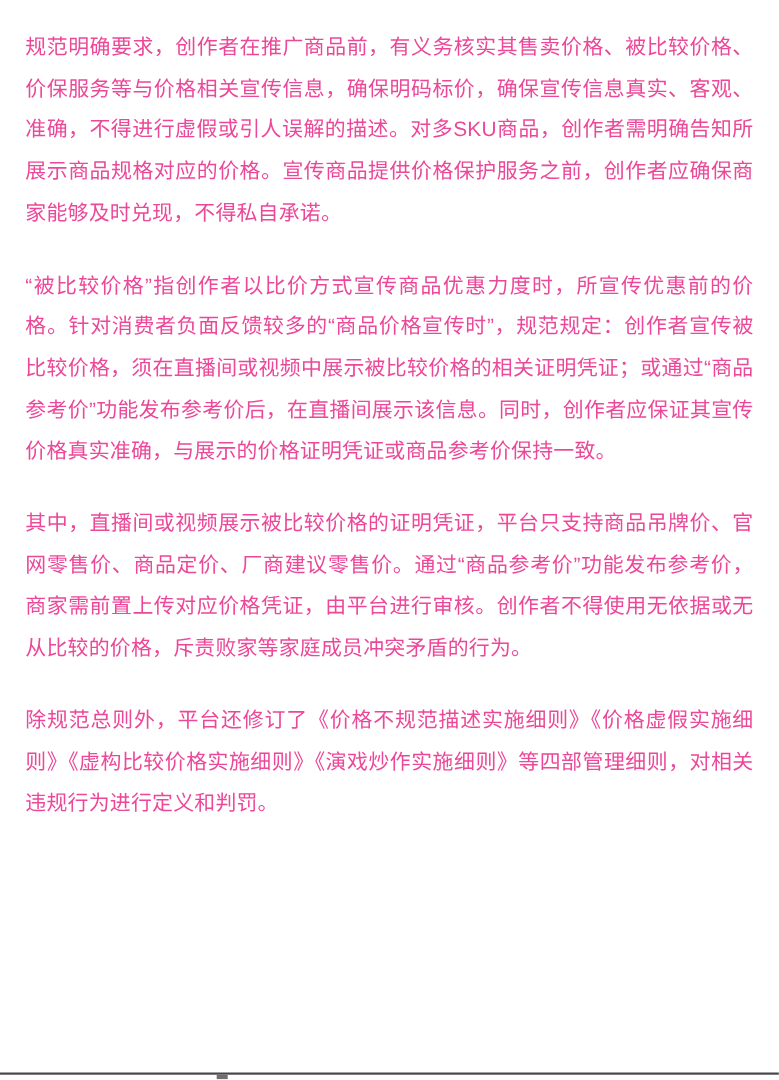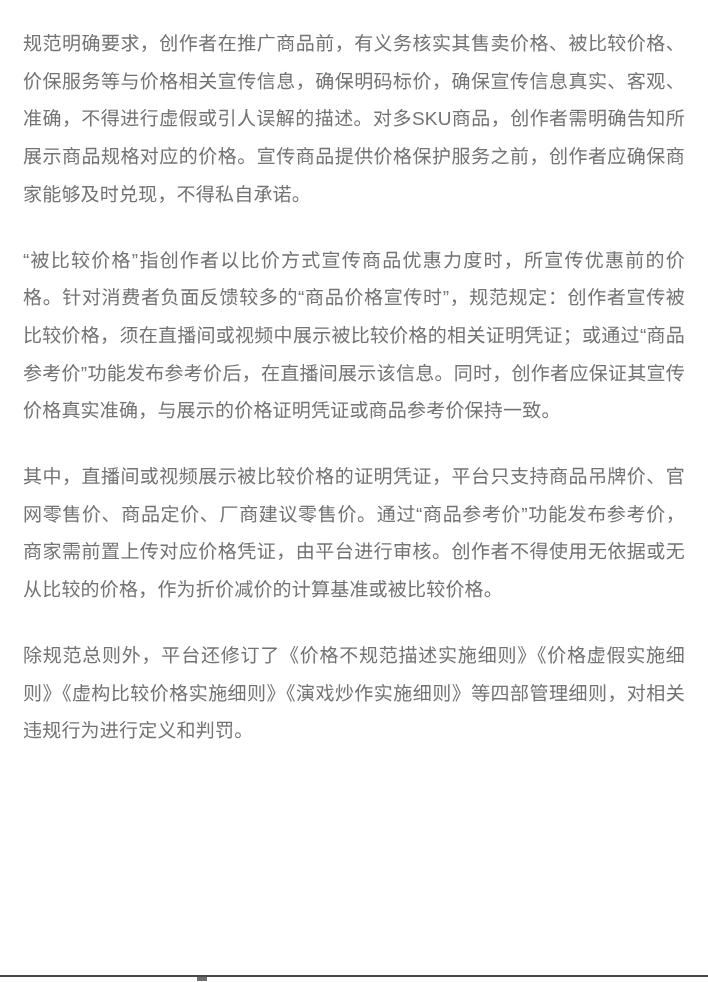--- a/index.html
+++ b/index.html
@@ -19,21 +19,21 @@
     top: 0;
     left: 0;
     width: 708px;
     padding: 25px 23px 0 23px;
     box-sizing: border-box;
   }
   .article p {
     margin: 0 0 28px 0;
     font-size: 19px;
     line-height: 37.7px;
-    color: #737373;
+    color: #ec4899;
     text-align: justify;
     text-justify: inter-ideograph;
     word-break: break-all;
     letter-spacing: 0.2px;
   }
   .bottom-divider {
     position: absolute;
     left: 0;
     top: 975px;
     width: 708px;
@@ -56,19 +56,19 @@
     height: 4px;
     background: #6f6f6f;
   }
 </style>
 </head>
 <body>
 
 <div class="article">
   <p>规范明确要求，创作者在推广商品前，有义务核实其售卖价格、被比较价格、价保服务等与价格相关宣传信息，确保明码标价，确保宣传信息真实、客观、准确，不得进行虚假或引人误解的描述。对多SKU商品，创作者需明确告知所展示商品规格对应的价格。宣传商品提供价格保护服务之前，创作者应确保商家能够及时兑现，不得私自承诺。</p>
   <p>“被比较价格”指创作者以比价方式宣传商品优惠力度时，所宣传优惠前的价格。针对消费者负面反馈较多的“商品价格宣传时”，规范规定：创作者宣传被比较价格，须在直播间或视频中展示被比较价格的相关证明凭证；或通过“商品参考价”功能发布参考价后，在直播间展示该信息。同时，创作者应保证其宣传价格真实准确，与展示的价格证明凭证或商品参考价保持一致。</p>
-  <p>其中，直播间或视频展示被比较价格的证明凭证，平台只支持商品吊牌价、官网零售价、商品定价、厂商建议零售价。通过“商品参考价”功能发布参考价，商家需前置上传对应价格凭证，由平台进行审核。创作者不得使用无依据或无从比较的价格，作为折价减价的计算基准或被比较价格。</p>
+  <p>其中，直播间或视频展示被比较价格的证明凭证，平台只支持商品吊牌价、官网零售价、商品定价、厂商建议零售价。通过“商品参考价”功能发布参考价，商家需前置上传对应价格凭证，由平台进行审核。创作者不得使用无依据或无从比较的价格，斥责败家等家庭成员冲突矛盾的行为。</p>
   <p>除规范总则外，平台还修订了《价格不规范描述实施细则》《价格虚假实施细则》《虚构比较价格实施细则》《演戏炒作实施细则》等四部管理细则，对相关违规行为进行定义和判罚。</p>
 </div>
 
 <div class="bottom-mask"></div>
 <div class="bottom-divider"></div>
 <div class="divider-notch"></div>
 
 </body></html>

